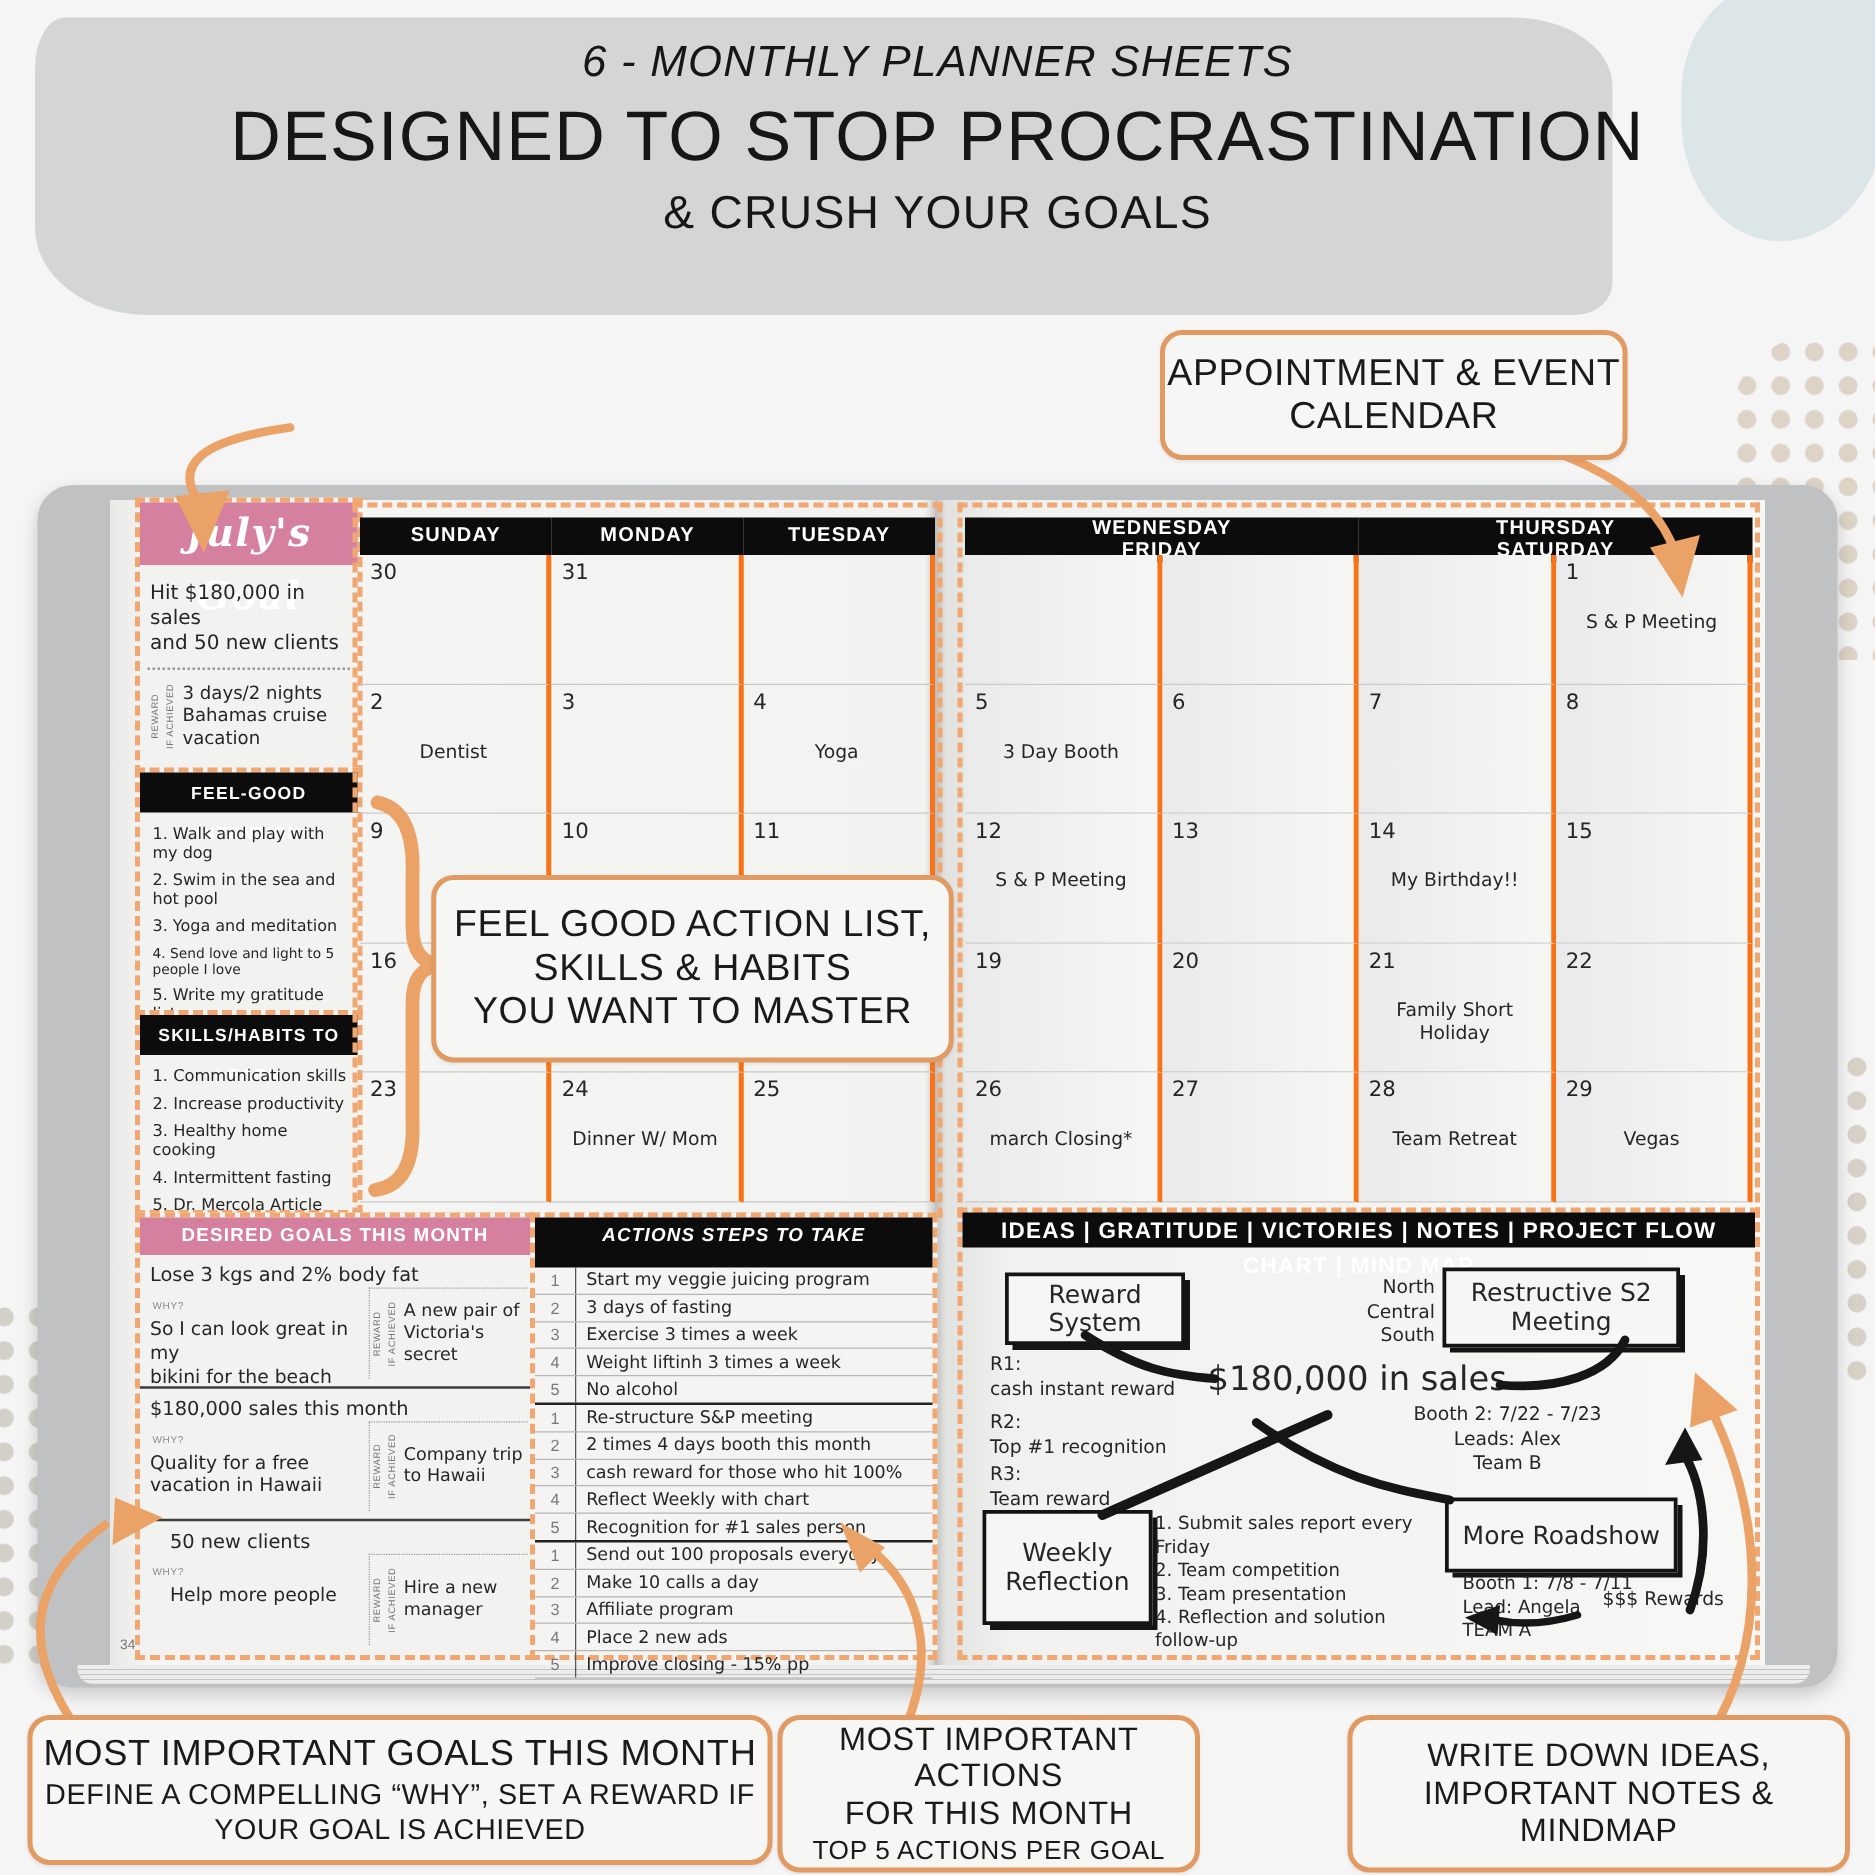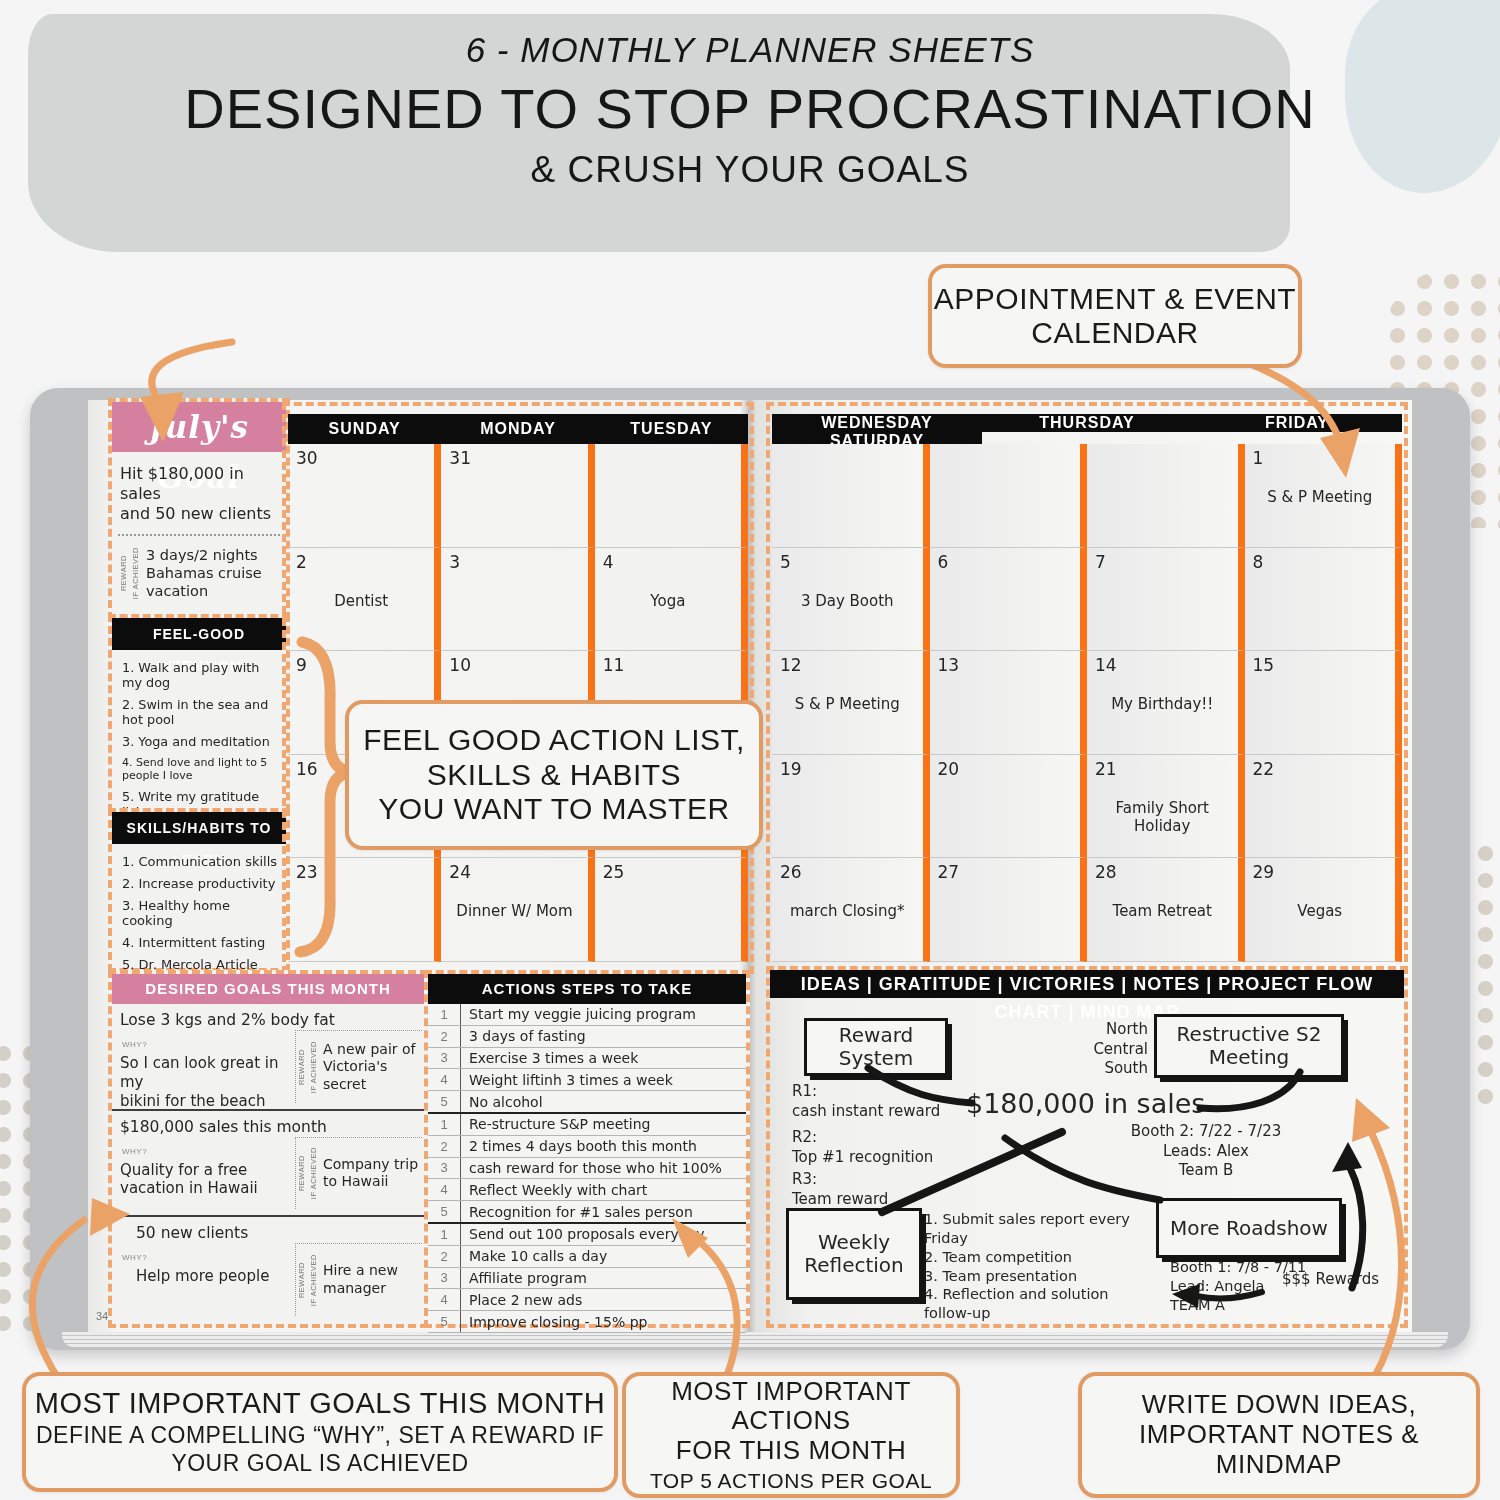--- a/index.html
+++ b/index.html
@@ -53,21 +53,21 @@
   .god-reward .txt{font-size:14.5px;line-height:1.25;padding-left:4px;}
 
   .list-box .items{padding:10px 6px 0 10px;}
   .list-box .items div{margin-bottom:7px;}
 
   
   .cal-headrow{display:grid;position:absolute;left:2px;right:2px;top:8px;height:30px;}
   .cal-headrow span{background:#0c0c0c;color:#fff;font-weight:bold;font-size:16px;letter-spacing:1px;
                     display:flex;align-items:center;justify-content:center;}
   .cal-grid{display:grid;position:absolute;left:2px;right:2px;top:38px;}
-  .cell{position:relative;border-right:7px solid #f97316;border-bottom:1px solid #c9c9c9;}
+  .cell{position:relative;border-right:4px solid #f97316;border-bottom:1px solid #c9c9c9;}
   .cell .date{position:absolute;top:4px;left:8px;font-size:17px;}
   .cell .note{position:absolute;left:2px;right:2px;top:44px;text-align:center;font-size:15px;line-height:1.2;}
   .cal-right .cell{background:linear-gradient(90deg,#eaeaea,#f6f6f5);}
 
   
   .goal-block{position:relative;height:104.6px;}
   .goal-block.sep{border-bottom:2px solid #3d3d3d;}
   .goal-block .g{position:absolute;top:7px;left:8px;font-size:15.5px;}
   .goal-block .why-l{position:absolute;top:36px;left:10px;font-size:8px;color:#8a8a8a;letter-spacing:.5px;}
   .goal-block .why{position:absolute;top:50px;left:8px;width:160px;font-size:15px;line-height:1.25;}
@@ -225,21 +225,21 @@
           <span class="note hand pre">Dinner W/ Mom</span>
         </div>
       <div class="cell">
           <span class="date hand">25</span>
           <span class="note hand pre"></span>
         </div>
     </div>
   </div>
 
   <div class="abs dotted z4 cal-right" style="left:766px;top:402px;width:634px;height:564px;">
-    <div class="cal-headrow" style="grid-template-columns:repeat(3,1fr);">
+    <div class="cal-headrow" style="grid-template-columns:repeat(2,1fr);">
       <span>WEDNESDAY</span>
       <span>THURSDAY</span>
       <span>FRIDAY</span>
       <span>SATURDAY</span>
     </div>
     <div class="cal-grid" style="grid-template-columns:repeat(4,1fr);grid-auto-rows:103.5px;">
       <div class="cell">
           <span class="date hand"></span>
           <span class="note hand pre"></span>
         </div>
@@ -357,21 +357,21 @@
         <span class="rot-label">REWARD</span>
         <span class="rot-label">IF ACHIEVED</span>
         <span class="txt hand pre">Hire a new
 manager</span>
       </div>
     </div>
   </div>
 
   <div class="abs side-label">TOP PRIORITY TASKS TO COMPLETE THESE OUTCOMES</div>
   <div class="abs dotted z4" style="left:424px;top:970px;width:318px;height:350px;background:#f4f4f3;">
-    <div class="blackbar" style="height:30px;line-height:30px;font-size:15px;">ACTIONS STEPS TO TAKE</div>
+    <div class="blackbar" style="height:40px;line-height:30px;font-size:15px;font-style:italic;">ACTIONS STEPS TO TAKE</div>
     <div>
       <div class="action-row">
           <span class="action-num">1</span>
           <span class="action-text hand">Start my veggie juicing program</span>
         </div>
       <div class="action-row">
           <span class="action-num">2</span>
           <span class="action-text hand">3 days of fasting</span>
         </div>
       <div class="action-row">

